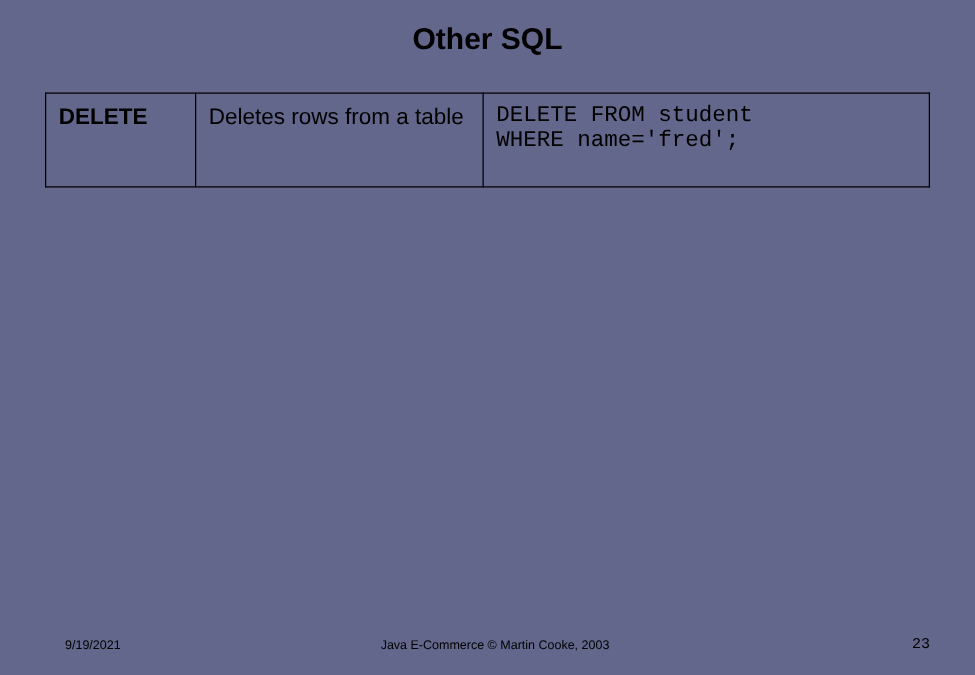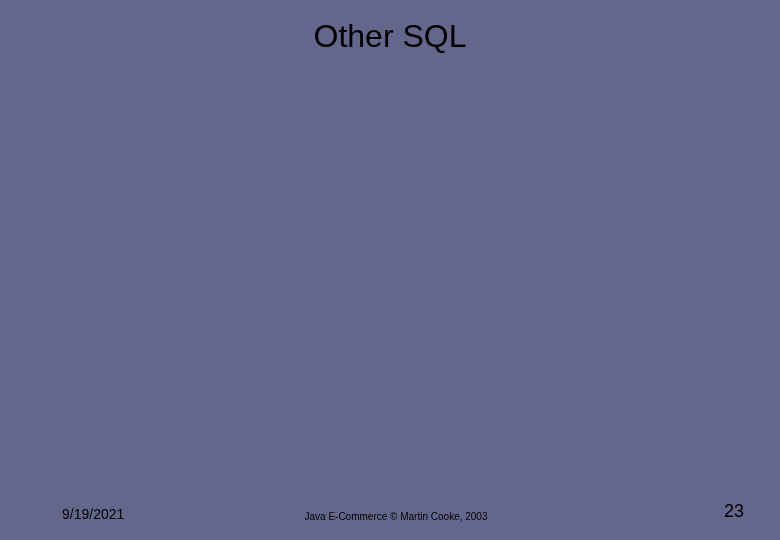--- a/index.html
+++ b/index.html
@@ -7,22 +7,22 @@
     width: 780px;
     height: 540px;
     background: #62678b;
     font-family: Arial, Helvetica, sans-serif;
     position: relative;
     overflow: hidden;
   }
   .title {
     text-align: center;
     color: #000;
-    font-size: 32px;
-    font-weight: normal;
+    font-size: 24px;
+    font-weight: bold;
     padding-top: 18px;
     padding-bottom: 28px;
   }
   .tbl {
     margin: 0 36px;
     border-collapse: collapse;
     width: calc(100% - 72px);
     background: #62678b;
   }
   .tbl td {
@@ -49,48 +49,57 @@
   }
   .footer {
     position: absolute;
     bottom: 18px;
     left: 0;
     right: 0;
     height: 20px;
   }
   .footer .date {
     position: absolute;
-    left: 62px;
+    left: 52px;
     bottom: 0;
-    font-size: 14px;
+    font-size: 10px;
     color: #000;
   }
   .footer .center {
     position: absolute;
     left: 12px; right: 0;
     text-align: center;
     bottom: 0;
     font-size: 10px;
     color: #000;
   }
   .footer .pagenum {
     position: absolute;
     right: 36px;
     bottom: 0;
-    font-size: 18px;
+    font-size: 12px;
     color: #000;
+    font-family: Liberation Mono, monospace;
   }
 </style>
 </head>
 <body>
 
 <div class="title">Other SQL</div>
 
 <table class="tbl">
   <tbody>
+      <tr>
+    <td class="cmd">DELETE</td>
+    <td class="desc">Deletes rows from a table</td>
+    <td class="example">
+      <span class="line">DELETE FROM student</span>
+      <span class="line">WHERE name='fred';</span>
+    </td>
+  </tr>
 </tbody>
   </table>
 
 <div class="footer">
   <span class="date">9/19/2021</span>
   <span class="center">Java E-Commerce © Martin Cooke, 2003</span>
   <span class="pagenum">23</span>
 </div>
 
 </body></html>

